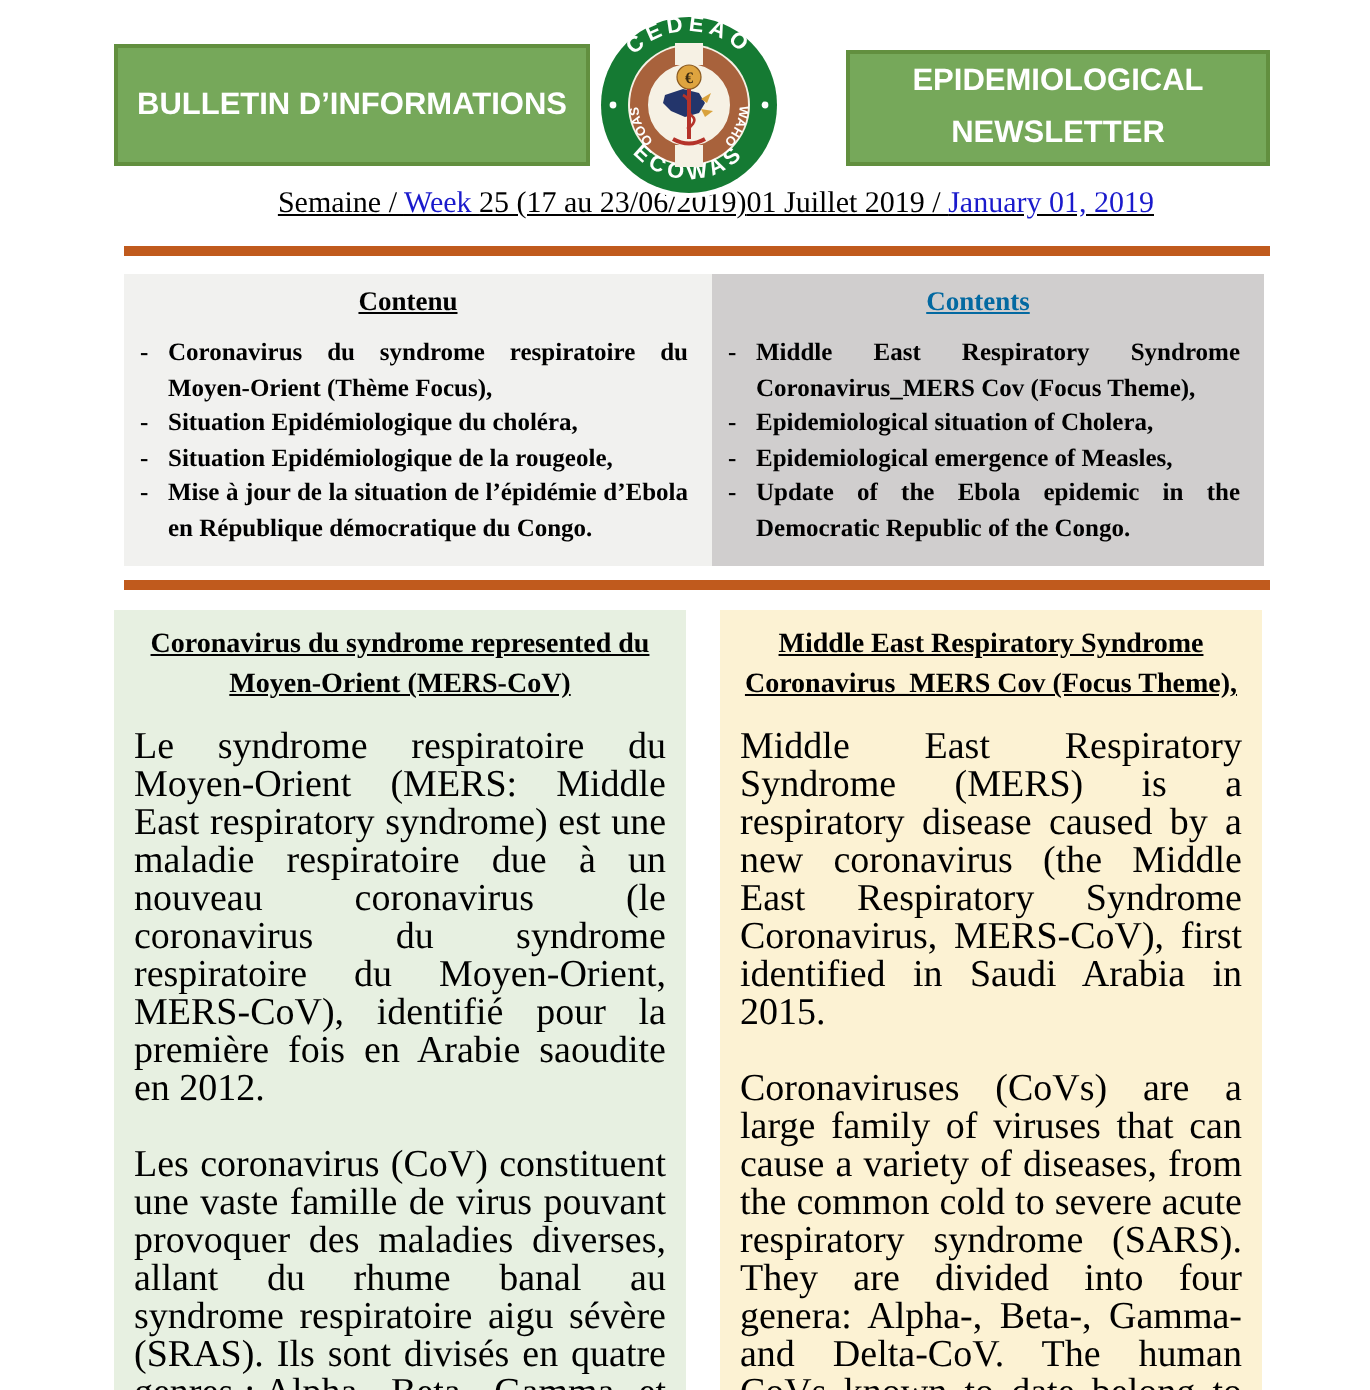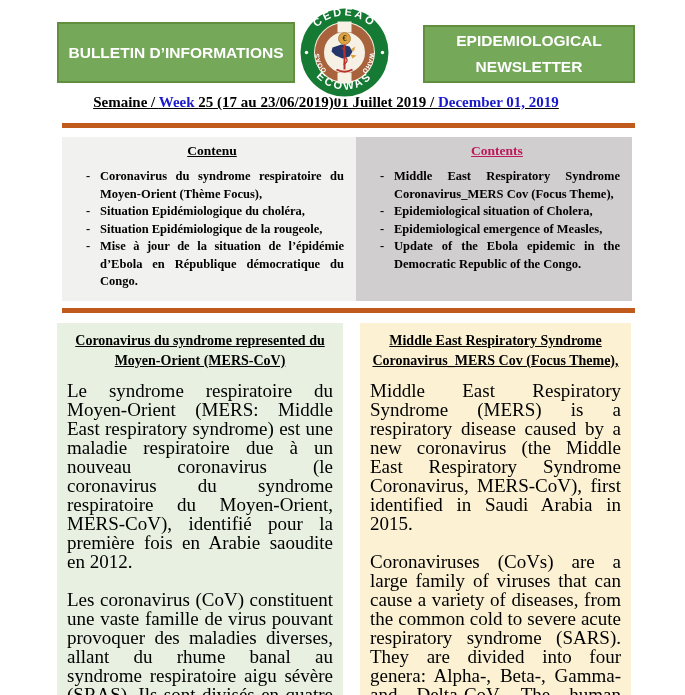--- a/index.html
+++ b/index.html
@@ -16,41 +16,41 @@
     font-family:"Liberation Sans", sans-serif;font-size:15.5px;font-weight:600;
     text-align:center;display:flex;flex-direction:column;justify-content:center;
     line-height:1.65;box-sizing:border-box;
   }
   .banner-left{width:238px;height:61px;}
   .banner-right{width:212px;height:58px;margin-top:3px;}
   .logo-wrap{position:absolute;left:297px;top:5px;width:95px;height:95px;z-index:2;}
 
   
   .dateline{
-    display:flex;justify-content:center;align-items:baseline;
-    padding:11px 108px 0 75px;font-size:15px;font-weight:bold;
+    display:flex;justify-content:flex-end;align-items:baseline;
+    padding:11px 108px 0 75px;font-size:15px;font-weight:normal;
   }
   .dateline .entry{text-decoration:underline;white-space:nowrap;}
   .link-blue{color:#1a1acc;}
 
   
   .rule{height:5px;background:#c05a1d;margin:0 50px 0 62px;}
   .rule-1{margin-top:12px;}
   .rule-2{margin-top:7px;}
 
   
   .contents-row{display:flex;margin:9px 0 0 62px;align-items:stretch;}
-  .contents-box{box-sizing:border-box;padding:6px 10px 10px 16px;}
+  .contents-box{box-sizing:border-box;padding:6px 10px 10px 0;}
   .contents-fr{width:294px;background:#f1f1ef;}
   .contents-en{width:276px;background:#d0cece;}
   .contents-title{
     text-align:center;font-weight:bold;font-size:13.5px;
     text-decoration:underline;margin-bottom:9px;
   }
-  .contents-en .contents-title{color:#be185d;}
+  .contents-en .contents-title{color:#0369a1;}
   .c-item{display:flex;font-weight:bold;font-size:12.5px;line-height:17.5px;}
   .c-dash{width:14px;flex:none;padding-left:8px;}
   .c-text{flex:1;text-align:justify;padding-right:2px;}
 
   
   .articles-row{display:flex;margin:10px 0 0 57px;gap:17px;}
   .article{box-sizing:border-box;padding:5px 10px 10px 10px;}
   .article-fr{width:286px;background:#e7f0e1;}
   .article-en{width:271px;background:#fcf2d3;}
   .article-title{
@@ -115,21 +115,21 @@
       <path d="M 6,-3 L 11,-6 L 9,-1 Z" fill="#d9a23c"></path>
       <path d="M 6,2 L 12,3 L 8,6 Z" fill="#d9a23c"></path>
       <line x1="0" y1="-8" x2="0" y2="17" stroke="#b5332a" stroke-width="2"></line>
       <path d="M -3,-5 C 3,-2 -3,2 2,6 C 4,8 1,11 -1,12" fill="none" stroke="#b5332a" stroke-width="1.3"></path>
       <path d="M -8,17 Q 0,21.5 8,17" fill="none" stroke="#b5332a" stroke-width="2"></path>
     </svg>
   </div>
 
   <div class="dateline">
     <div class="entry"><span>Semaine / </span><span class="link-blue">Week </span><span>25 (17 au 23/06/2019)</span></div>
-    <div class="entry"><span>01 Juillet 2019 / </span><span class="link-blue">December 01, 2019</span></div>
+    <div class="entry"><span>01 Juillet 2019 / </span><span class="link-blue">January 01, 2019</span></div>
   </div>
 
   <div class="rule rule-1"></div>
 
   <div class="contents-row">
     <div class="contents-box contents-fr">
       <div class="contents-title">Contenu</div>
       <div class="c-item">
           <span class="c-dash">-</span>
           <span class="c-text">Coronavirus du syndrome respiratoire du Moyen-Orient (Thème Focus),</span>

